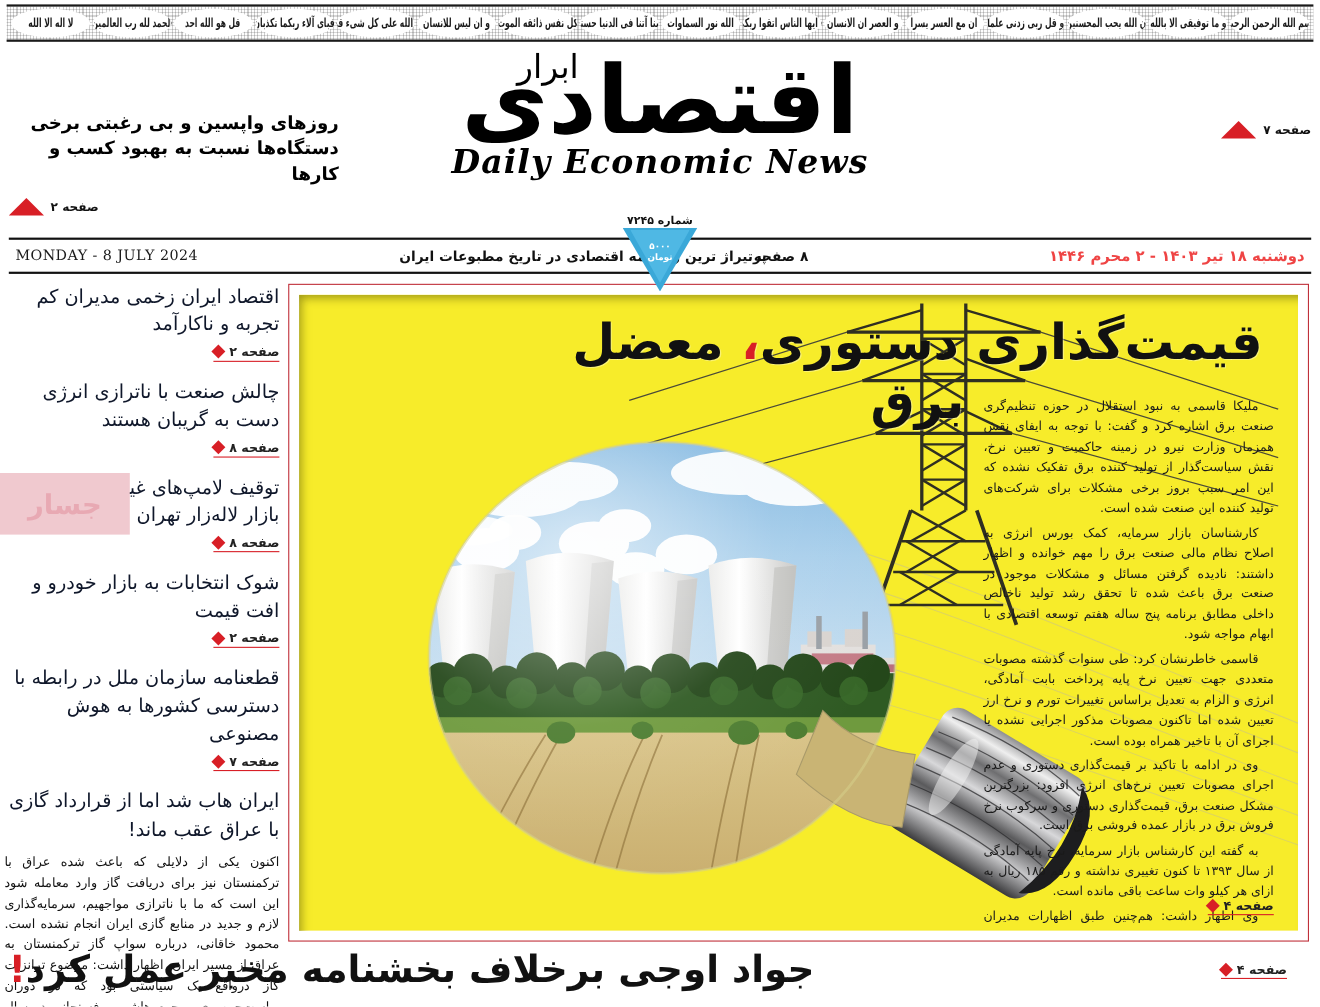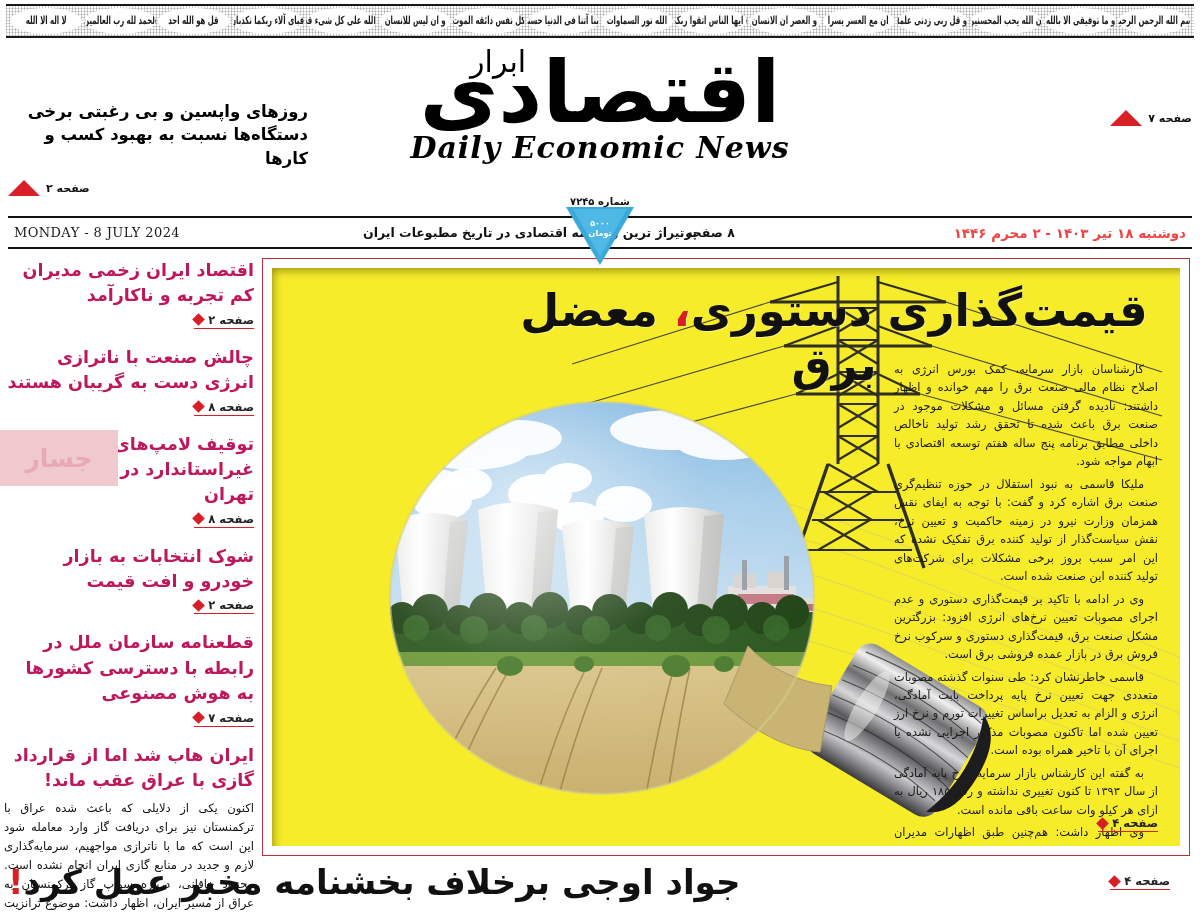--- a/index.html
+++ b/index.html
@@ -219,22 +219,22 @@
   .sidebar {
     position: absolute;
     left: 4px; top: 258px;
     width: 250px;
     height: 650px;
     text-align: right;
   }
   .sb-item { margin-bottom: 2px; }
   .sb-head {
     font-size: 17.5px;
-    font-weight: bold;
-    color: #be185d;
+    font-weight: normal;
+    color: #0f172a;
     line-height: 1.45;
     letter-spacing: -.3px;
   }
   .sb-page {
     margin-top: 3px;
     margin-bottom: 14px;
     display: inline-flex;
     align-items: center;
     gap: 5px;
     flex-direction: row-reverse;
@@ -712,24 +712,24 @@
 
     <ellipse cx="330" cy="330" rx="212" ry="196" fill="none" stroke="#d6cf8a" stroke-width="2.5" opacity=".55"></ellipse>
   </svg>
 
   <div class="feat-headline">
     <span>قیمت‌گذاری دستوری</span><span class="redmark">،</span>
     <span>معضل برق</span>
   </div>
 
   <div class="feat-body" id="feat-body">
+      <p>ملیکا قاسمی به نبود استقلال در حوزه تنظیم‌گری صنعت برق اشاره کرد و گفت: با توجه به ایفای نقش همزمان وزارت نیرو در زمینه حاکمیت و تعیین نرخ، نقش سیاست‌گذار از تولید کننده برق تفکیک نشده که این امر سبب بروز برخی مشکلات برای شرکت‌های تولید کننده این صنعت شده است.</p>
       <p>کارشناسان بازار سرمایه، کمک بورس انرژی به اصلاح نظام مالی صنعت برق را مهم خوانده و اظهار داشتند: نادیده گرفتن مسائل و مشکلات موجود در صنعت برق باعث شده تا تحقق رشد تولید ناخالص داخلی مطابق برنامه پنج ساله هفتم توسعه اقتصادی با ابهام مواجه شود.</p>
-      <p>ملیکا قاسمی به نبود استقلال در حوزه تنظیم‌گری صنعت برق اشاره کرد و گفت: با توجه به ایفای نقش همزمان وزارت نیرو در زمینه حاکمیت و تعیین نرخ، نقش سیاست‌گذار از تولید کننده برق تفکیک نشده که این امر سبب بروز برخی مشکلات برای شرکت‌های تولید کننده این صنعت شده است.</p>
+      <p>قاسمی خاطرنشان کرد: طی سنوات گذشته مصوبات متعددی جهت تعیین نرخ پایه پرداخت بابت آمادگی، انرژی و الزام به تعدیل براساس تغییرات تورم و نرخ ارز تعیین شده اما تاکنون مصوبات مذکور اجرایی نشده یا اجرای آن با تاخیر همراه بوده است.</p>
       <p>وی در ادامه با تاکید بر قیمت‌گذاری دستوری و عدم اجرای مصوبات تعیین نرخ‌های انرژی افزود: بزرگترین مشکل صنعت برق، قیمت‌گذاری دستوری و سرکوب نرخ فروش برق در بازار عمده فروشی برق است.</p>
-      <p>قاسمی خاطرنشان کرد: طی سنوات گذشته مصوبات متعددی جهت تعیین نرخ پایه پرداخت بابت آمادگی، انرژی و الزام به تعدیل براساس تغییرات تورم و نرخ ارز تعیین شده اما تاکنون مصوبات مذکور اجرایی نشده یا اجرای آن با تاخیر همراه بوده است.</p>
       <p>به گفته این کارشناس بازار سرمایه، نرخ پایه آمادگی از سال ۱۳۹۳ تا کنون تغییری نداشته و رقم ۱۸۵ ریال به ازای هر کیلو وات ساعت باقی مانده است.</p>
       <p>وی اظهار داشت: هم‌چنین طبق اظهارات مدیران صنعت، از سال ۱۳۹۶ تا ۱۳۹۹ نرخ‌های خرید برق بازار عمده فروشی ثابت و نرخ‌های سال ۱۳۹۵ (نرخ سقف بازار ۴۱۶ ریال به ازای هر کیلو وات ساعت) اعمال شده است....</p>
     </div>
 
   <div class="feat-page">
     <div class="diamond"></div>
     <span class="sb-page-label">صفحه ۴</span>
   </div>
 </div>
 

